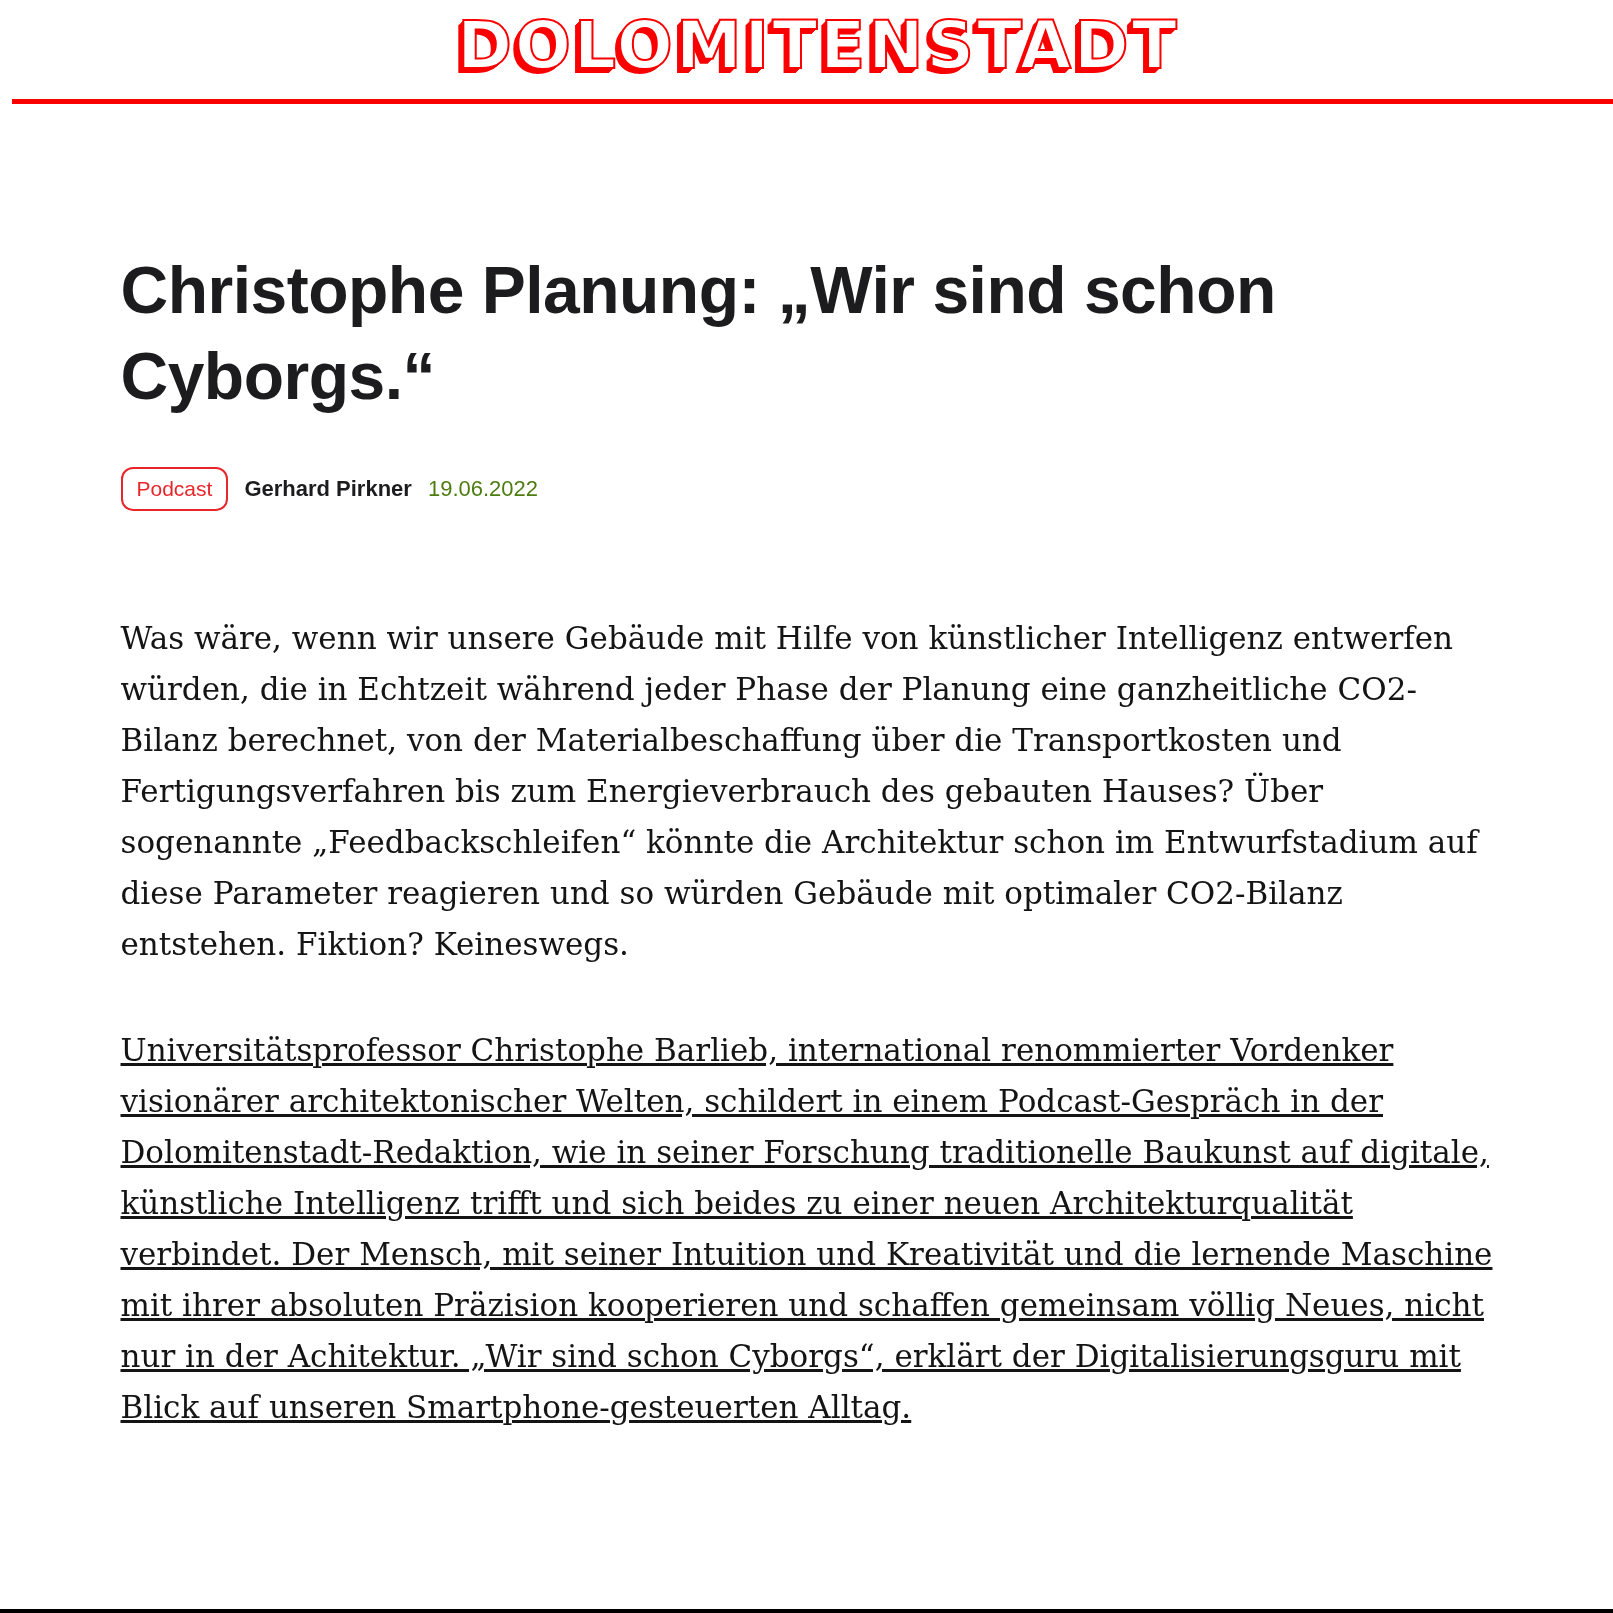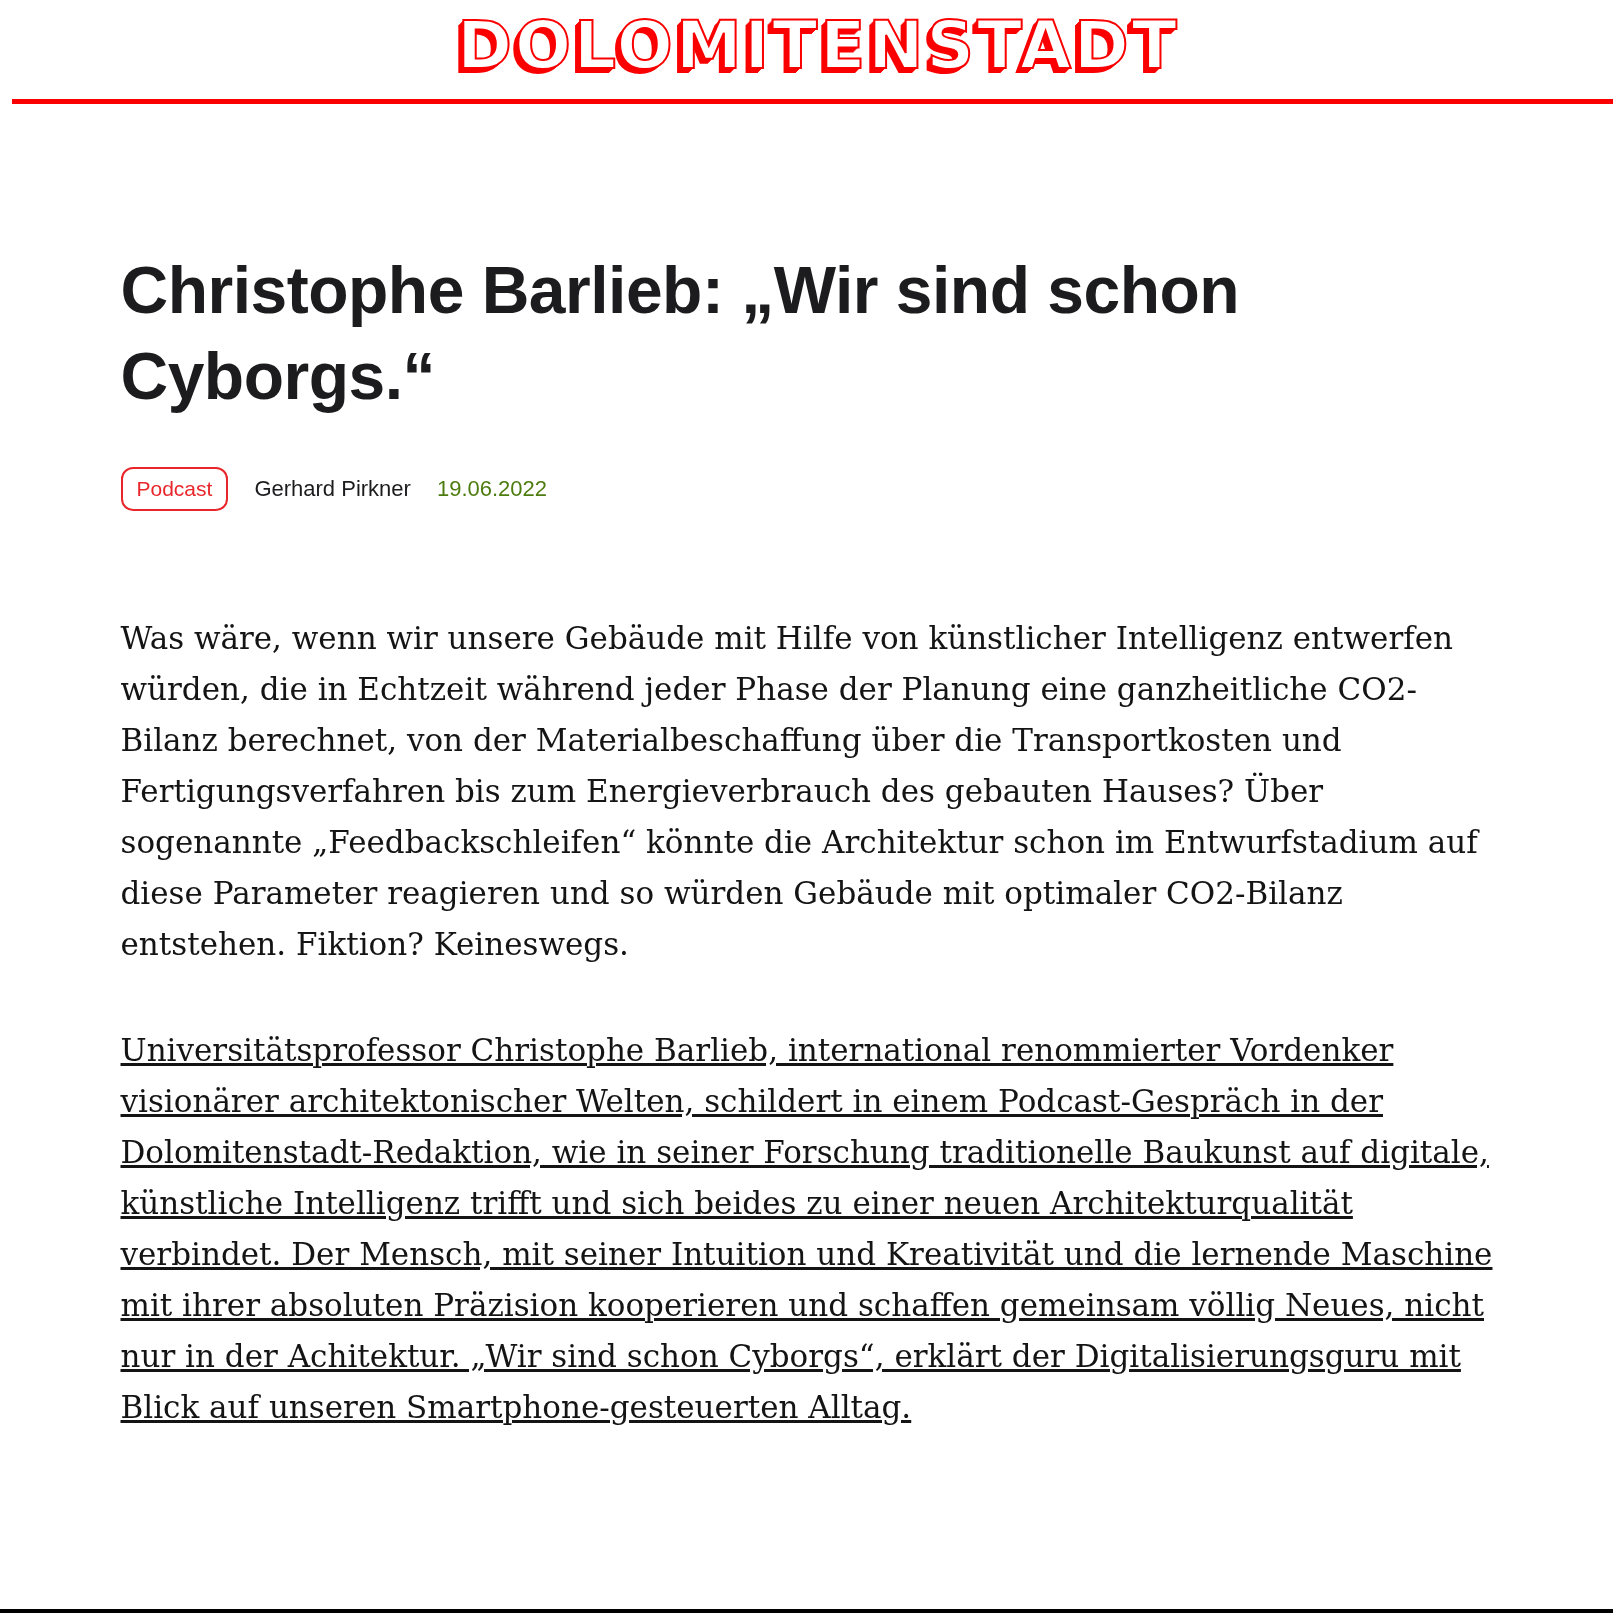--- a/index.html
+++ b/index.html
@@ -67,34 +67,34 @@
     font-size: 40px;
     line-height: 62px;
     color: #191919;
   }
 
   
   .meta-row {
     margin-top: 48px;
     display: flex;
     align-items: center;
-    gap: 26px;
+    gap: 16px;
   }
   .category-badge {
     display: inline-block;
     color: var(--badge-red);
     border: 2px solid var(--badge-red);
     border-radius: 12px;
     font-size: 21px;
     line-height: 21px;
     padding: 9px 14px 10px 14px;
     cursor: pointer;
   }
   .author-name {
-    font-weight: 400;
+    font-weight: 700;
     font-size: 22px;
     color: var(--heading-black);
   }
   .publish-date {
     font-size: 22px;
     color: #4d7c0f;
   }
 
   
   .body-paragraph {
@@ -119,21 +119,21 @@
 </style>
 </head>
 <body>
 
 <header class="site-header">
   <div class="logo">DOLOMITENSTADT</div>
 </header>
 
 <main class="container">
 
-  <h1 class="article-title">Christophe Barlieb: „Wir sind schon Cyborgs.“</h1>
+  <h1 class="article-title">Christophe Planung: „Wir sind schon Cyborgs.“</h1>
 
 
   <div class="meta-row">
     <span class="category-badge">Podcast</span>
     <span class="author-name">Gerhard Pirkner</span>
     <span class="publish-date">19.06.2022</span>
   </div>
 
   <p class="body-paragraph first">Was wäre, wenn wir unsere Gebäude mit Hilfe von künstlicher Intelligenz entwerfen würden, die in Echtzeit während jeder Phase der Planung eine ganzheitliche CO2-Bilanz berechnet, von der Materialbeschaffung über die Transportkosten und Fertigungsverfahren bis zum Energieverbrauch des gebauten Hauses? Über sogenannte „Feedbackschleifen“ könnte die Architektur schon im Entwurfstadium auf diese Parameter reagieren und so würden Gebäude mit optimaler CO2-Bilanz entstehen. Fiktion? Keineswegs.</p>
 

